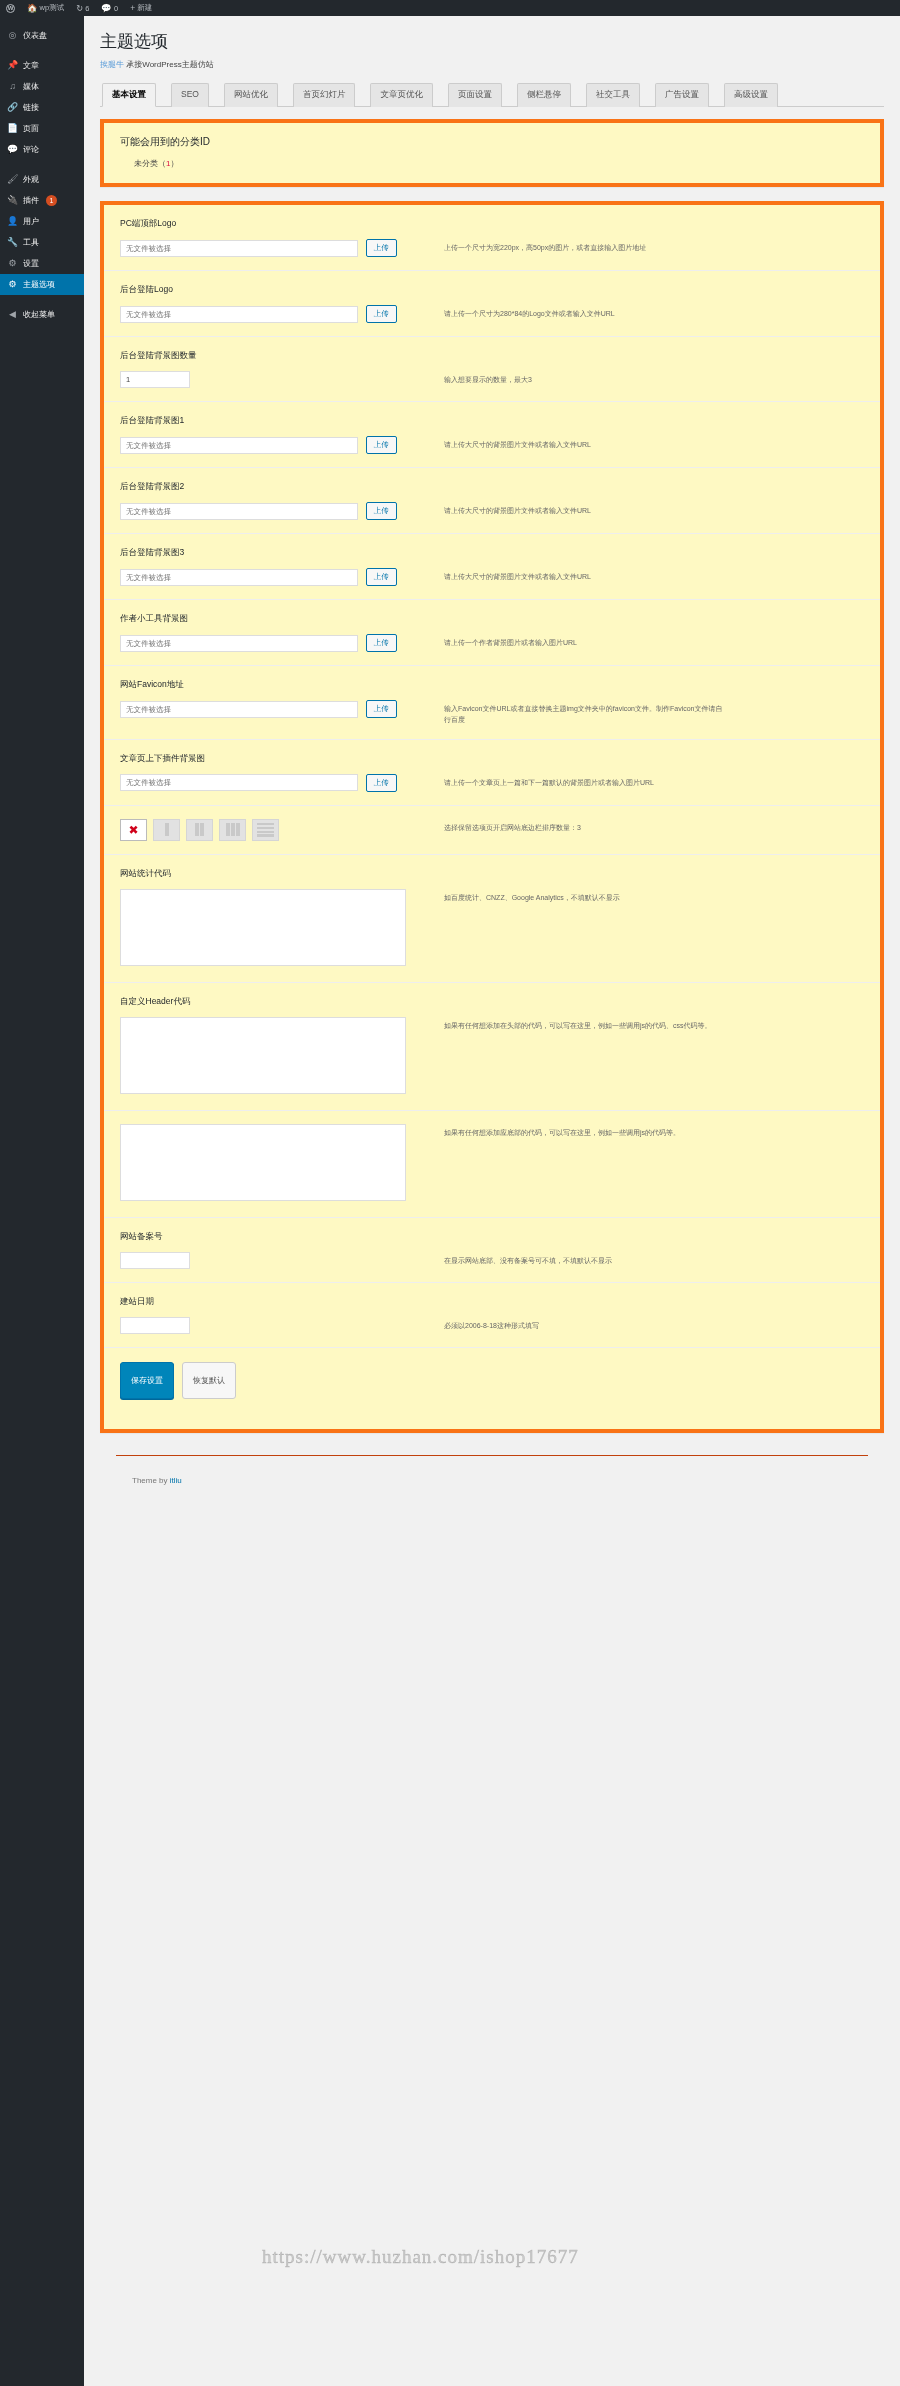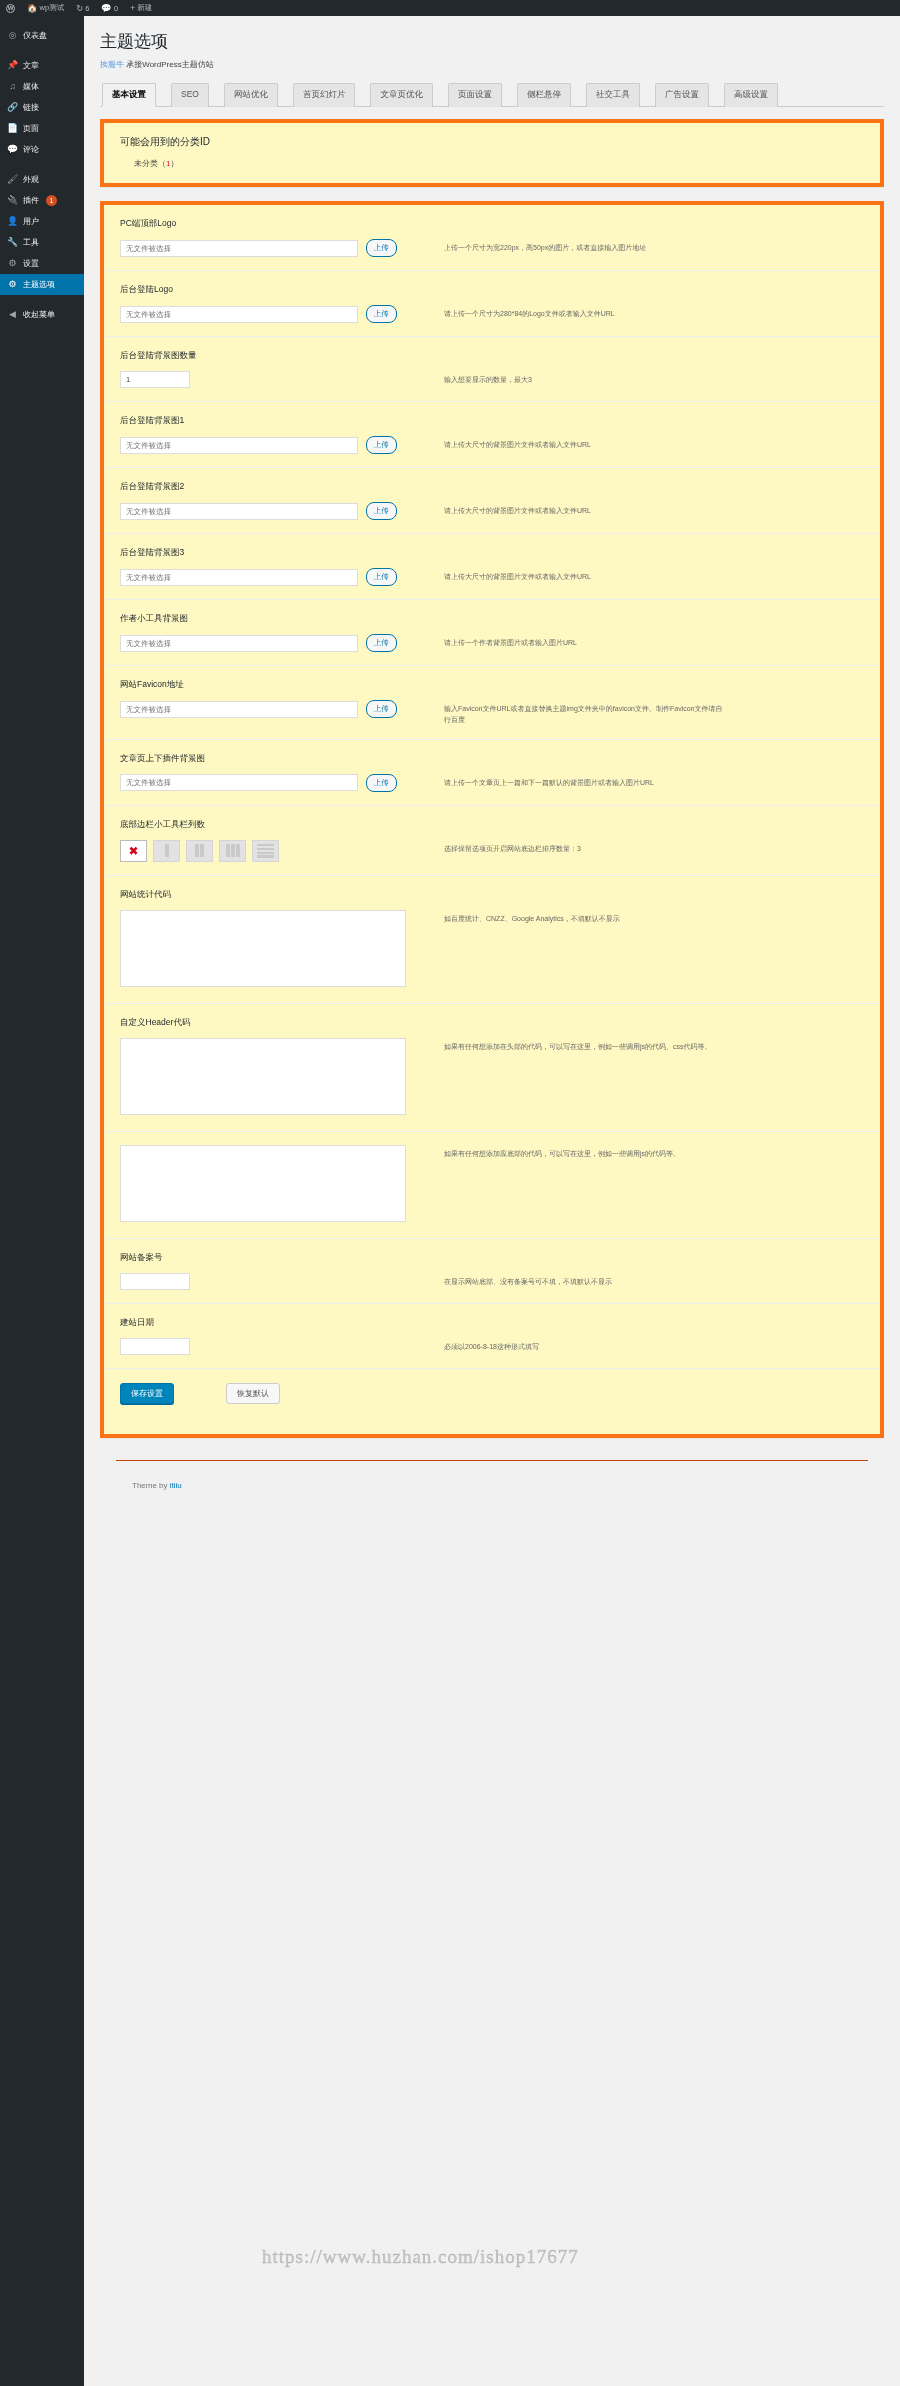--- a/index.html
+++ b/index.html
@@ -102,21 +102,21 @@
   input.txt{
     width:238px; height:17px; border:1px solid #ddd; background:#fff;
     font-size:7.5px; color:#bbb; padding:0 5px; vertical-align:middle;
     font-family:inherit;
   }
   input.txt.small{ width:70px; color:#444; }
   input.txt.mid{ width:70px; color:#444; }
   .btn-upload{
     display:inline-block; margin-left:4px; vertical-align:middle;
     border:1px solid #0073aa; color:#0073aa; background:#f7f7f7;
-    font-size:7.5px; padding:3px 7px; border-radius:8px;
+    font-size:7.5px; padding:3px 7px; border-radius:2px;
   }
   textarea.ta{
     width:286px; height:77px; border:1px solid #ddd; background:#fff;
     font-family:inherit; font-size:8px; padding:4px; resize:none; color:#444;
   }
 
   
   .colsel{ display:flex; gap:6px; }
   .colbox{ width:27px; height:22px; background:#e2e2e2; border:1px solid #d5d5d5;
            display:flex; align-items:center; justify-content:center; gap:1px; }
@@ -128,21 +128,21 @@
 
   
   .submit-row{ display:flex; gap:8px; padding:14px 16px 16px; }
   .btn-primary{
     background:#0085ba; border:1px solid #0073aa; color:#fff;
     font-size:8px; padding:4px 10px; border-radius:3px;
     box-shadow:0 1px 0 #006799;
   }
   .btn-secondary{
     background:#f7f7f7; border:1px solid #ccc; color:#555;
-    font-size:8px; padding:4px 10px; border-radius:3px;margin-left:44px;
+    font-size:8px; padding:12px 10px; border-radius:3px;
   }
 
   .watermark{
     position:absolute; left:262px; top:2246px;
     font-family:"Liberation Serif","DejaVu Serif",serif;
     font-size:19px; letter-spacing:1px;
     color:rgba(120,120,120,.30);
     -webkit-text-stroke:0.4px rgba(90,90,90,.35);
     white-space:nowrap; pointer-events:none; z-index:30;
   }
@@ -388,21 +388,20 @@
               <input class="txt" type="text" placeholder="无文件被选择" style="">
               <span class="btn-upload">上传</span>
             </div>
             <div class="desc">请上传一个文章页上一篇和下一篇默认的背景图片或者输入图片URL</div>
           </div>
         </div>
       </div>
 
       <div class="row">
         <div class="row-inner">
-          <label class="row-label">底部边栏小工具栏列数</label>
           <div class="row-body">
             <div class="field-col">
               <div class="colsel">
                 <div class="colbox sel">
                   <span class="x">✖</span>
                 </div>
                 <div class="colbox">
                   <span class="seg"></span>
                 </div>
                 <div class="colbox">

